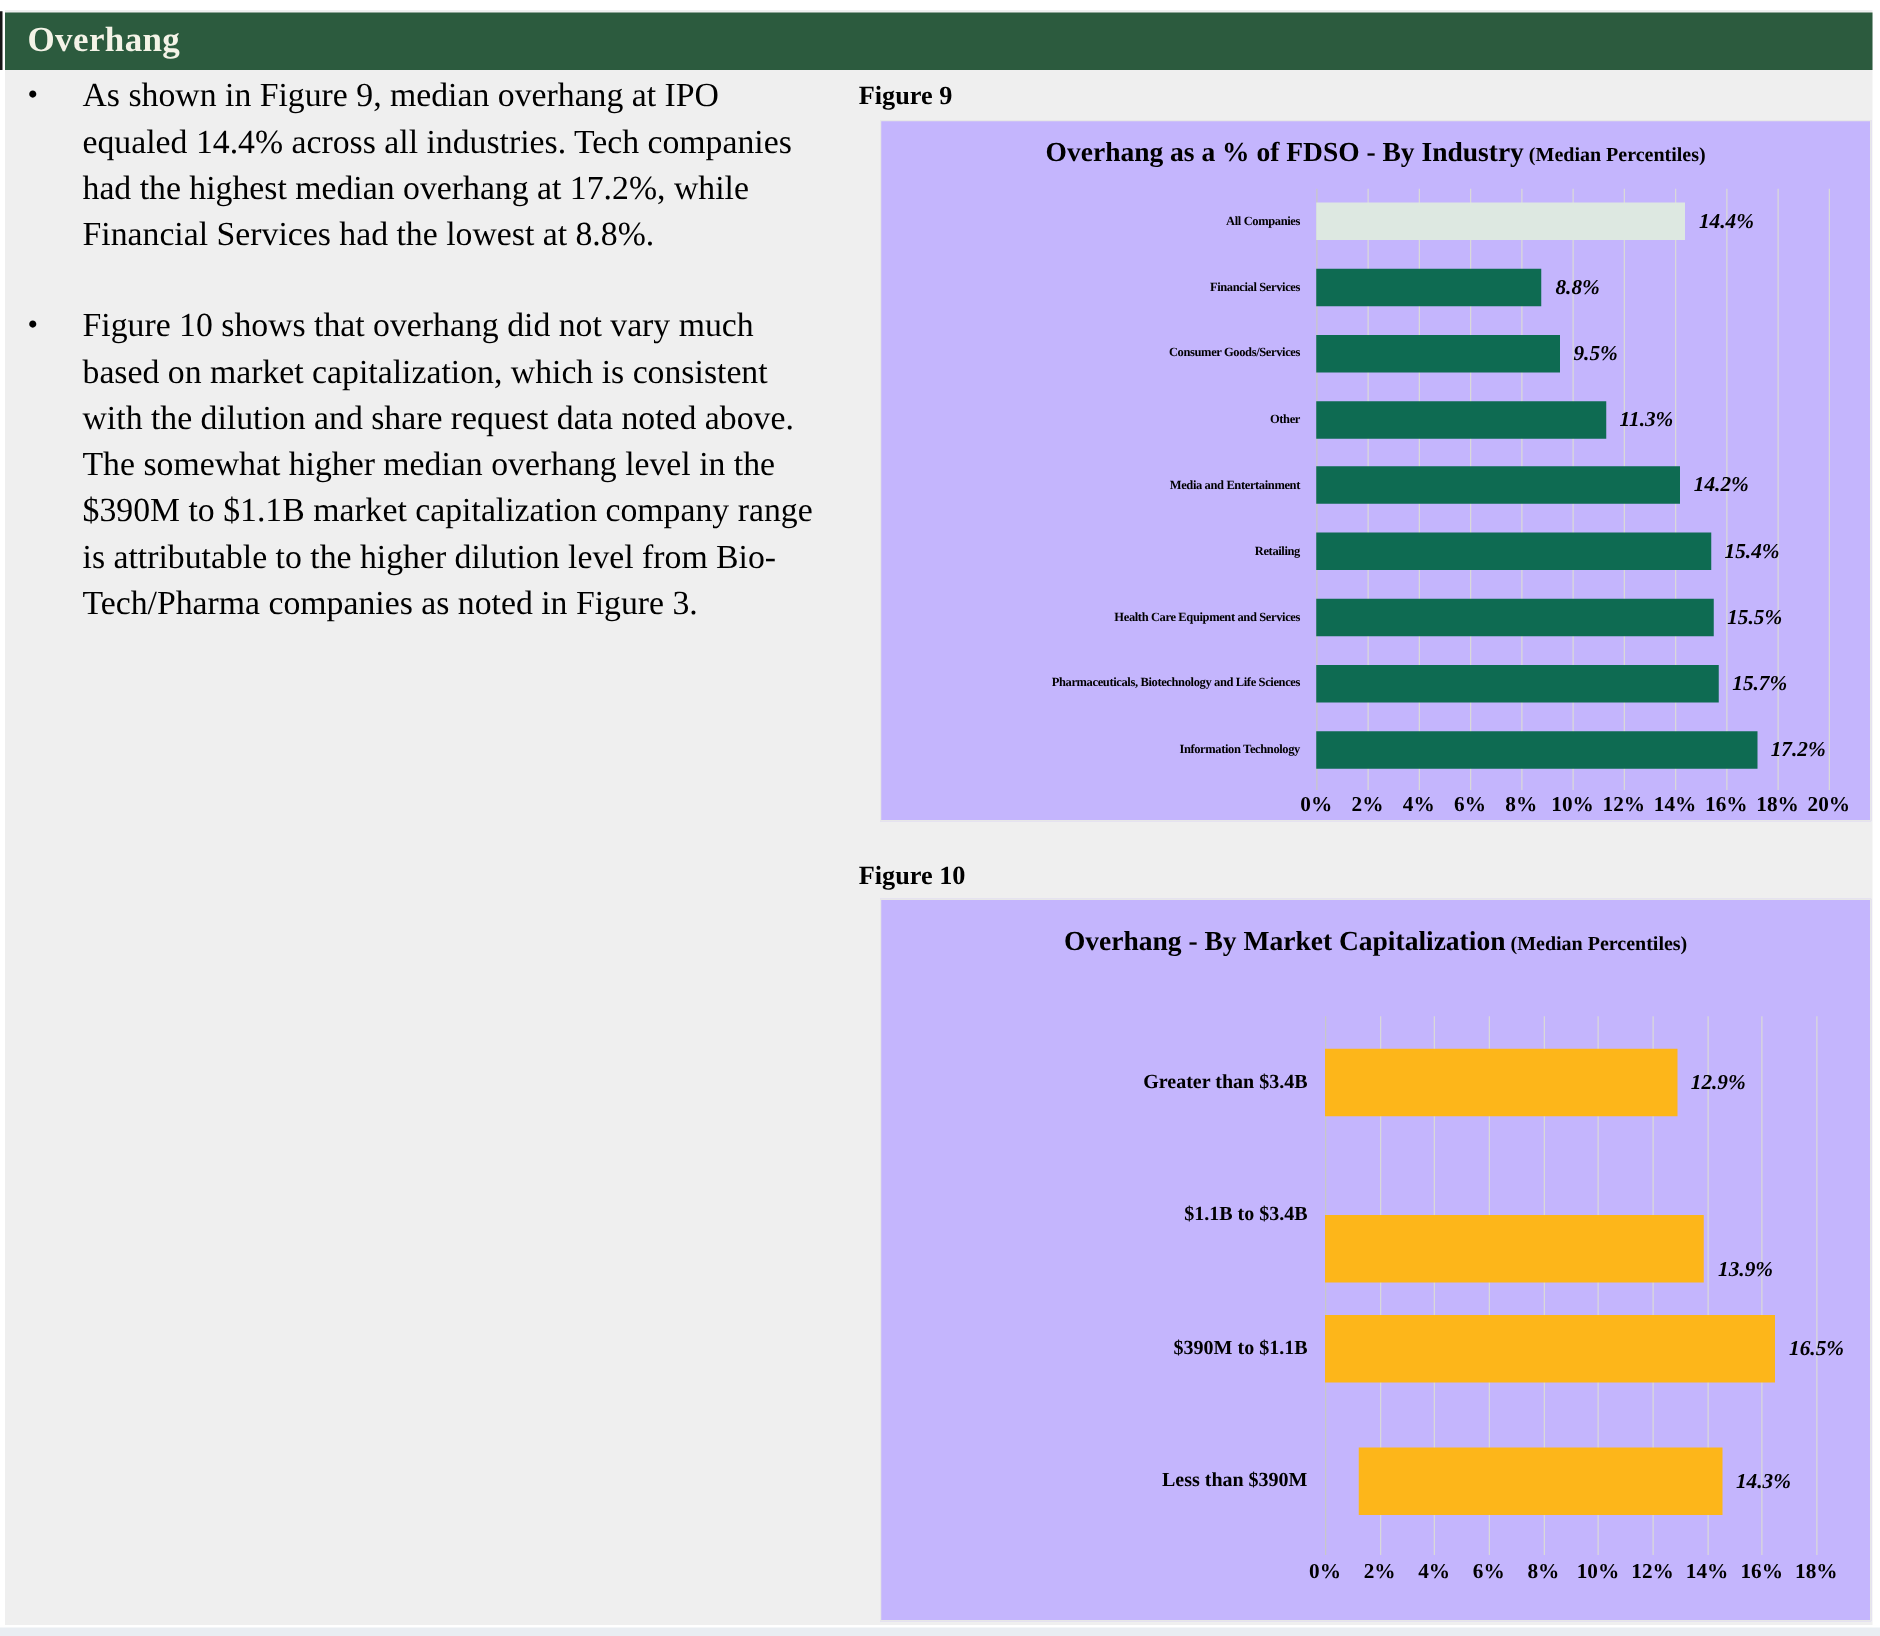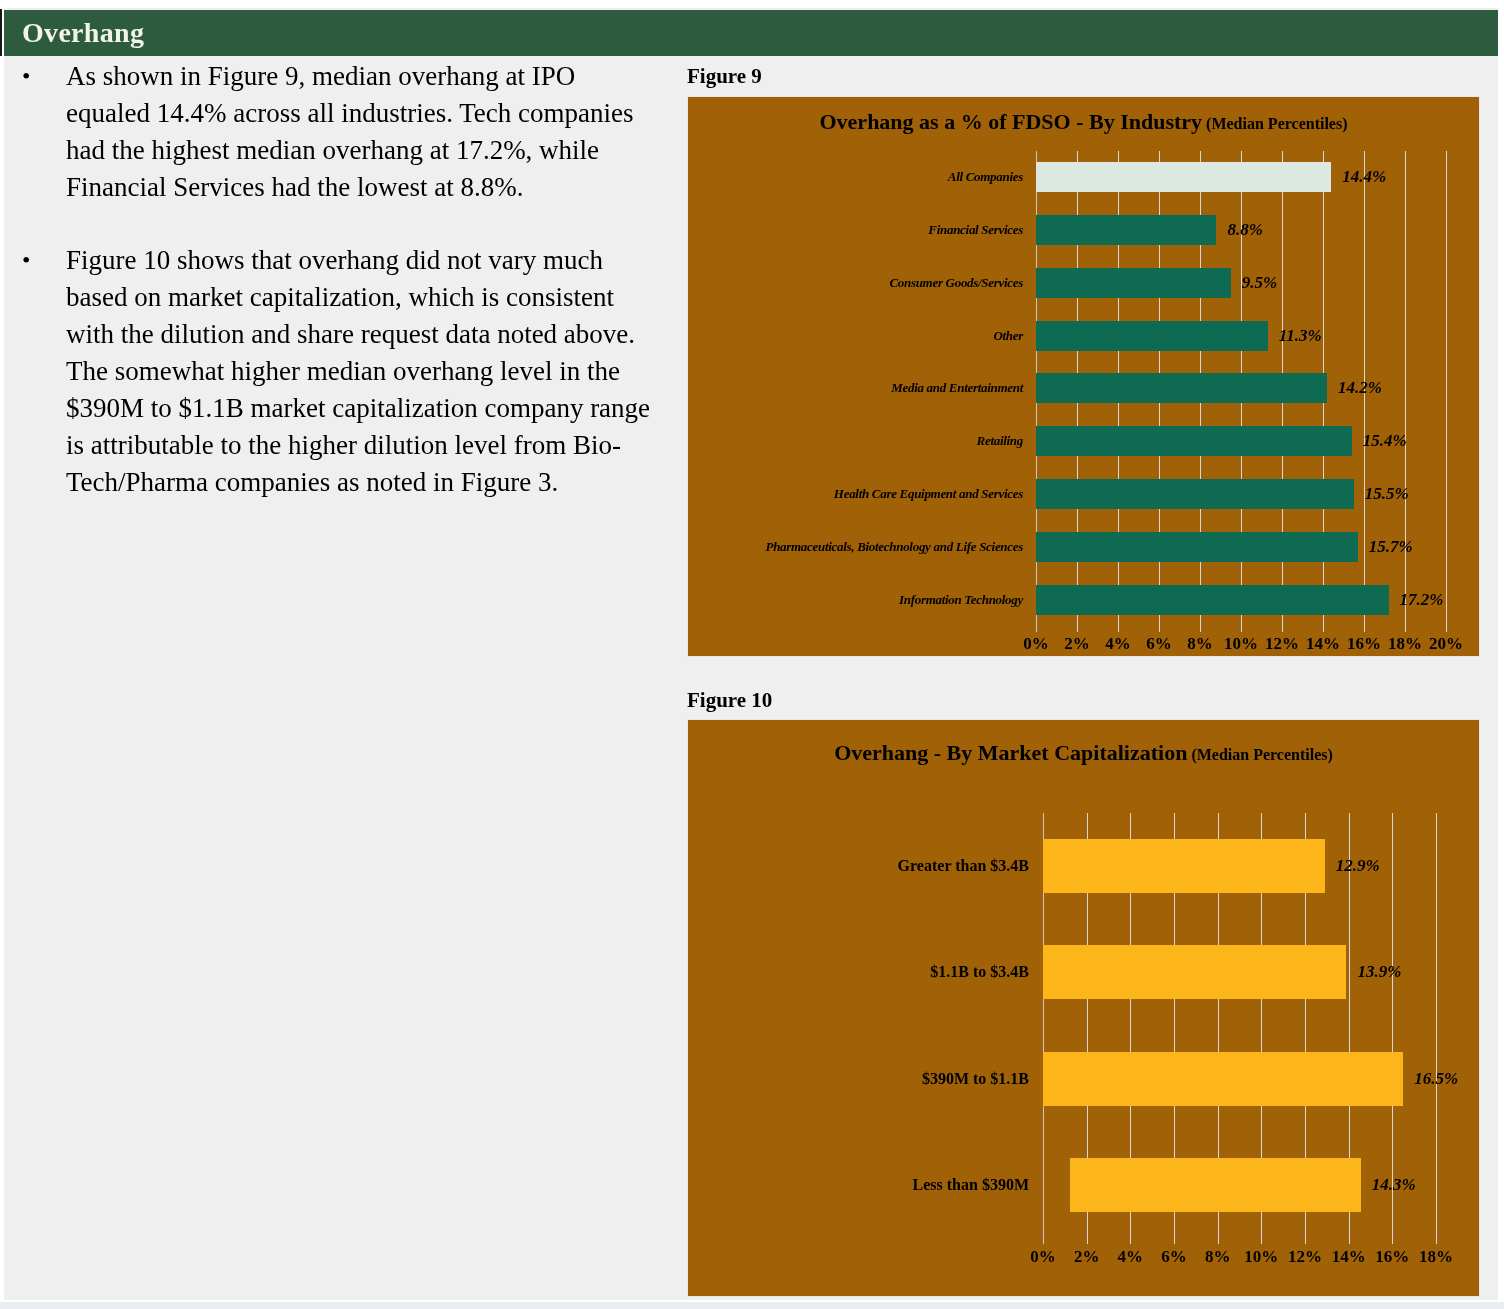--- a/index.html
+++ b/index.html
@@ -21,22 +21,22 @@
   .bullets { position:absolute; left:10px; top:50px; width:648px; }
   .bullet { display:flex; margin-bottom:36px; }
   .bullet-marker { width:52px; font-size:24px; line-height:37px; padding-left:8px; }
   .bullet-text { flex:1; font-size:27px; line-height:37px; }
 
   .fig-heading { position:absolute; font-size:21px; font-weight:bold; }
   .fig9-heading  { left:683px; top:56px; }
   .fig10-heading { left:683px; top:680px; }
 
   .panel {
-    position:absolute; left:683px; width:793px;
-    background:#a16207; border:1px solid #E7E7E7;
+    position:absolute; left:700px; width:793px;
+    background:#c4b5fd; border:1px solid #E7E7E7;
   }
   .fig9  { top:88px;  height:561px; }
   .fig10 { top:711px; height:578px; }
 
   .chart-title { position:absolute; left:0; width:100%; text-align:center; white-space:nowrap; }
   .fig9  .chart-title { top:12px; }
   .fig10 .chart-title { top:20px; }
   .chart-title .main { font-size:22px; font-weight:bold; }
   .chart-title .sub  { font-size:16px; font-weight:bold; }
 
@@ -54,21 +54,21 @@
   .bar-val { margin-left:11px; font-size:17px; font-weight:bold; white-space:nowrap;font-style:italic; }
 
   .cat-labels { position:absolute; }
   .fig9  .cat-labels { left:6px; top:54px; width:329px; height:475px; }
   .fig10 .cat-labels { left:6px; top:93px; width:335px; height:425px; }
   .cat-label {
     position:absolute; left:0; right:0;
     display:flex; align-items:center; justify-content:flex-end;
     font-weight:bold; white-space:nowrap; text-align:right;
   }
-  .fig9  .cat-label { font-size:13px; letter-spacing:-0.3px;font-style:italic; }
+  .fig9  .cat-label { font-size:10px; letter-spacing:-0.3px; }
   .fig10 .cat-label { font-size:16px; }
 
   .axis { position:absolute; height:22px; }
   .fig9  .axis { left:348px; top:537px; width:410px; }
   .fig10 .axis { left:355px; top:527px; width:393px; }
   .tick-label {
     position:absolute; top:0; transform:translateX(-50%);
     font-size:17px; font-weight:bold; white-space:nowrap;
   }
 </style>
@@ -195,21 +195,21 @@
         <div class="gridline" style="left: 44.4444%;"></div>
         <div class="gridline" style="left: 55.5556%;"></div>
         <div class="gridline" style="left: 66.6667%;"></div>
         <div class="gridline" style="left: 77.7778%;"></div>
         <div class="gridline" style="left: 88.8889%;"></div>
         <div class="gridline" style="left: 100%;"></div>
         <div class="bar-row" style="top: 0%; height: 25%;">
           <div class="bar" style="width: 71.6667%; background: rgb(253, 182, 26);"></div>
           <span class="bar-val">12.9%</span>
         </div>
-        <div class="bar-row" style="top: 25%; height: 25%;">
+        <div class="bar-row" style="top: 25%; height: 25%; align-items: flex-end;">
           <div class="bar" style="width: 77.2222%; background: rgb(253, 182, 26);"></div>
           <span class="bar-val">13.9%</span>
         </div>
         <div class="bar-row" style="top: 50%; height: 25%;">
           <div class="bar" style="width: 91.6667%; background: rgb(253, 182, 26);"></div>
           <span class="bar-val">16.5%</span>
         </div>
         <div class="bar-row" style="top: 75%; height: 25%; padding-left: 27px;">
           <div class="bar" style="width: 79.4444%; background: rgb(253, 182, 26);"></div>
           <span class="bar-val">14.3%</span>

